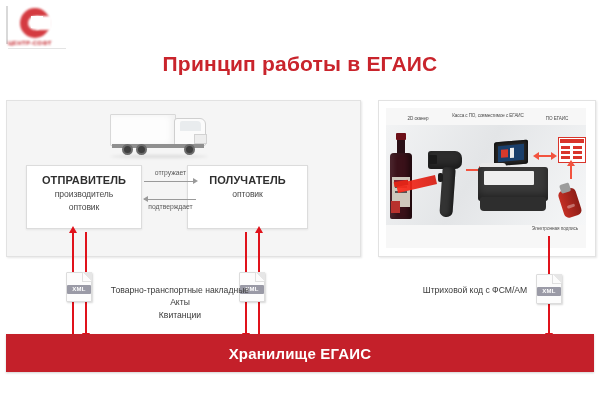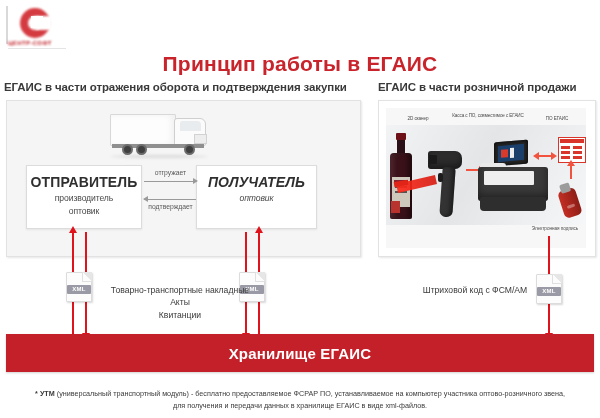--- a/index.html
+++ b/index.html
@@ -62,22 +62,22 @@
   .truck .wheel{position:absolute;top:36px;width:11px;height:11px;border-radius:50%;background:#3f3f3f;border:2px solid #6d6d6d;box-sizing:border-box;}
   .truck .w1{left:12px;} .truck .w2{left:26px;} .truck .w3{left:74px;}
   .truck .shadow{position:absolute;left:0;top:47px;width:98px;height:3px;background:rgba(0,0,0,.10);filter:blur(1.5px);border-radius:50%;}
 
   
   .rolebox{
     position:absolute;background:#ffffff;border:1px solid #dcdcdc;
     box-shadow:0 1px 2px rgba(0,0,0,.07);text-align:center;
   }
   #box-sender{left:26px;top:165px;width:114px;height:62px;}
-  #box-receiver{left:196px;top:165px;width:119px;height:62px;font-style:italic;}
-  .rolebox .rb-title{font-size:14px;font-weight:bold;color:#2f2f2f;margin-top:8px;letter-spacing:.1px;}
+  #box-receiver{left:187px;top:165px;width:119px;height:62px;}
+  .rolebox .rb-title{font-size:11px;font-weight:bold;color:#2f2f2f;margin-top:8px;letter-spacing:.1px;}
   .rolebox .rb-line{font-size:8.6px;color:#4a4a4a;margin-top:3px;letter-spacing:-.1px;}
 
   
   .midwrap{position:absolute;left:142px;top:168px;width:57px;height:56px;}
   .midwrap .lbl{position:absolute;left:0;width:57px;text-align:center;font-size:6.8px;color:#5a5a5a;white-space:nowrap;}
   .midwrap .lbl-ship{top:1px;}
   .midwrap .lbl-conf{top:35px;}
   .midwrap .ar{position:absolute;height:1px;background:#9a9a9a;}
   .midwrap .ar-top{left:2px;top:13px;width:52px;}
   .midwrap .ar-bot{left:2px;top:31px;width:52px;}
@@ -204,22 +204,20 @@
     <div class="bar"></div>
     <div class="ring"></div>
     <div class="notch"></div>
     <div class="sq"></div>
     <div class="word">ЦЕНТР-СОФТ</div>
     <div class="underline"></div>
   </div>
 
   <div class="title">Принцип работы в ЕГАИС</div>
 
-  <div class="sec-head" id="hdr-left">ЕГАИС в части отражения оборота и подтверждения закупки</div>
-  <div class="sec-head" id="hdr-right">ЕГАИС в части розничной продажи</div>
 
   <div class="panel" id="panel-left"></div>
 
   <div class="truck">
     <div class="body"></div>
     <div class="cab"></div>
     <div class="win"></div>
     <div class="grill"></div>
     <div class="chassis"></div>
     <div class="wheel w1"></div>
@@ -346,17 +344,14 @@
     <div>Товарно-транспортные накладные</div>
     <div>Акты</div>
     <div>Квитанции</div>
   </div>
   <div class="mid-caption" id="cap-right">Штриховой код с ФСМ/АМ</div>
 
   <div class="storage">
     <span>Хранилище ЕГАИС</span>
   </div>
 
-  <div class="footnote">
-    <b>* УТМ</b><span> (универсальный транспортный модуль) -  бесплатно предоставляемое ФСРАР ПО, устанавливаемое на компьютер участника оптово-розничного звена, для получения и передачи данных в хранилище ЕГАИС в виде xml-файлов.</span>
-  </div>
 
 </div>
 
 </body></html>

